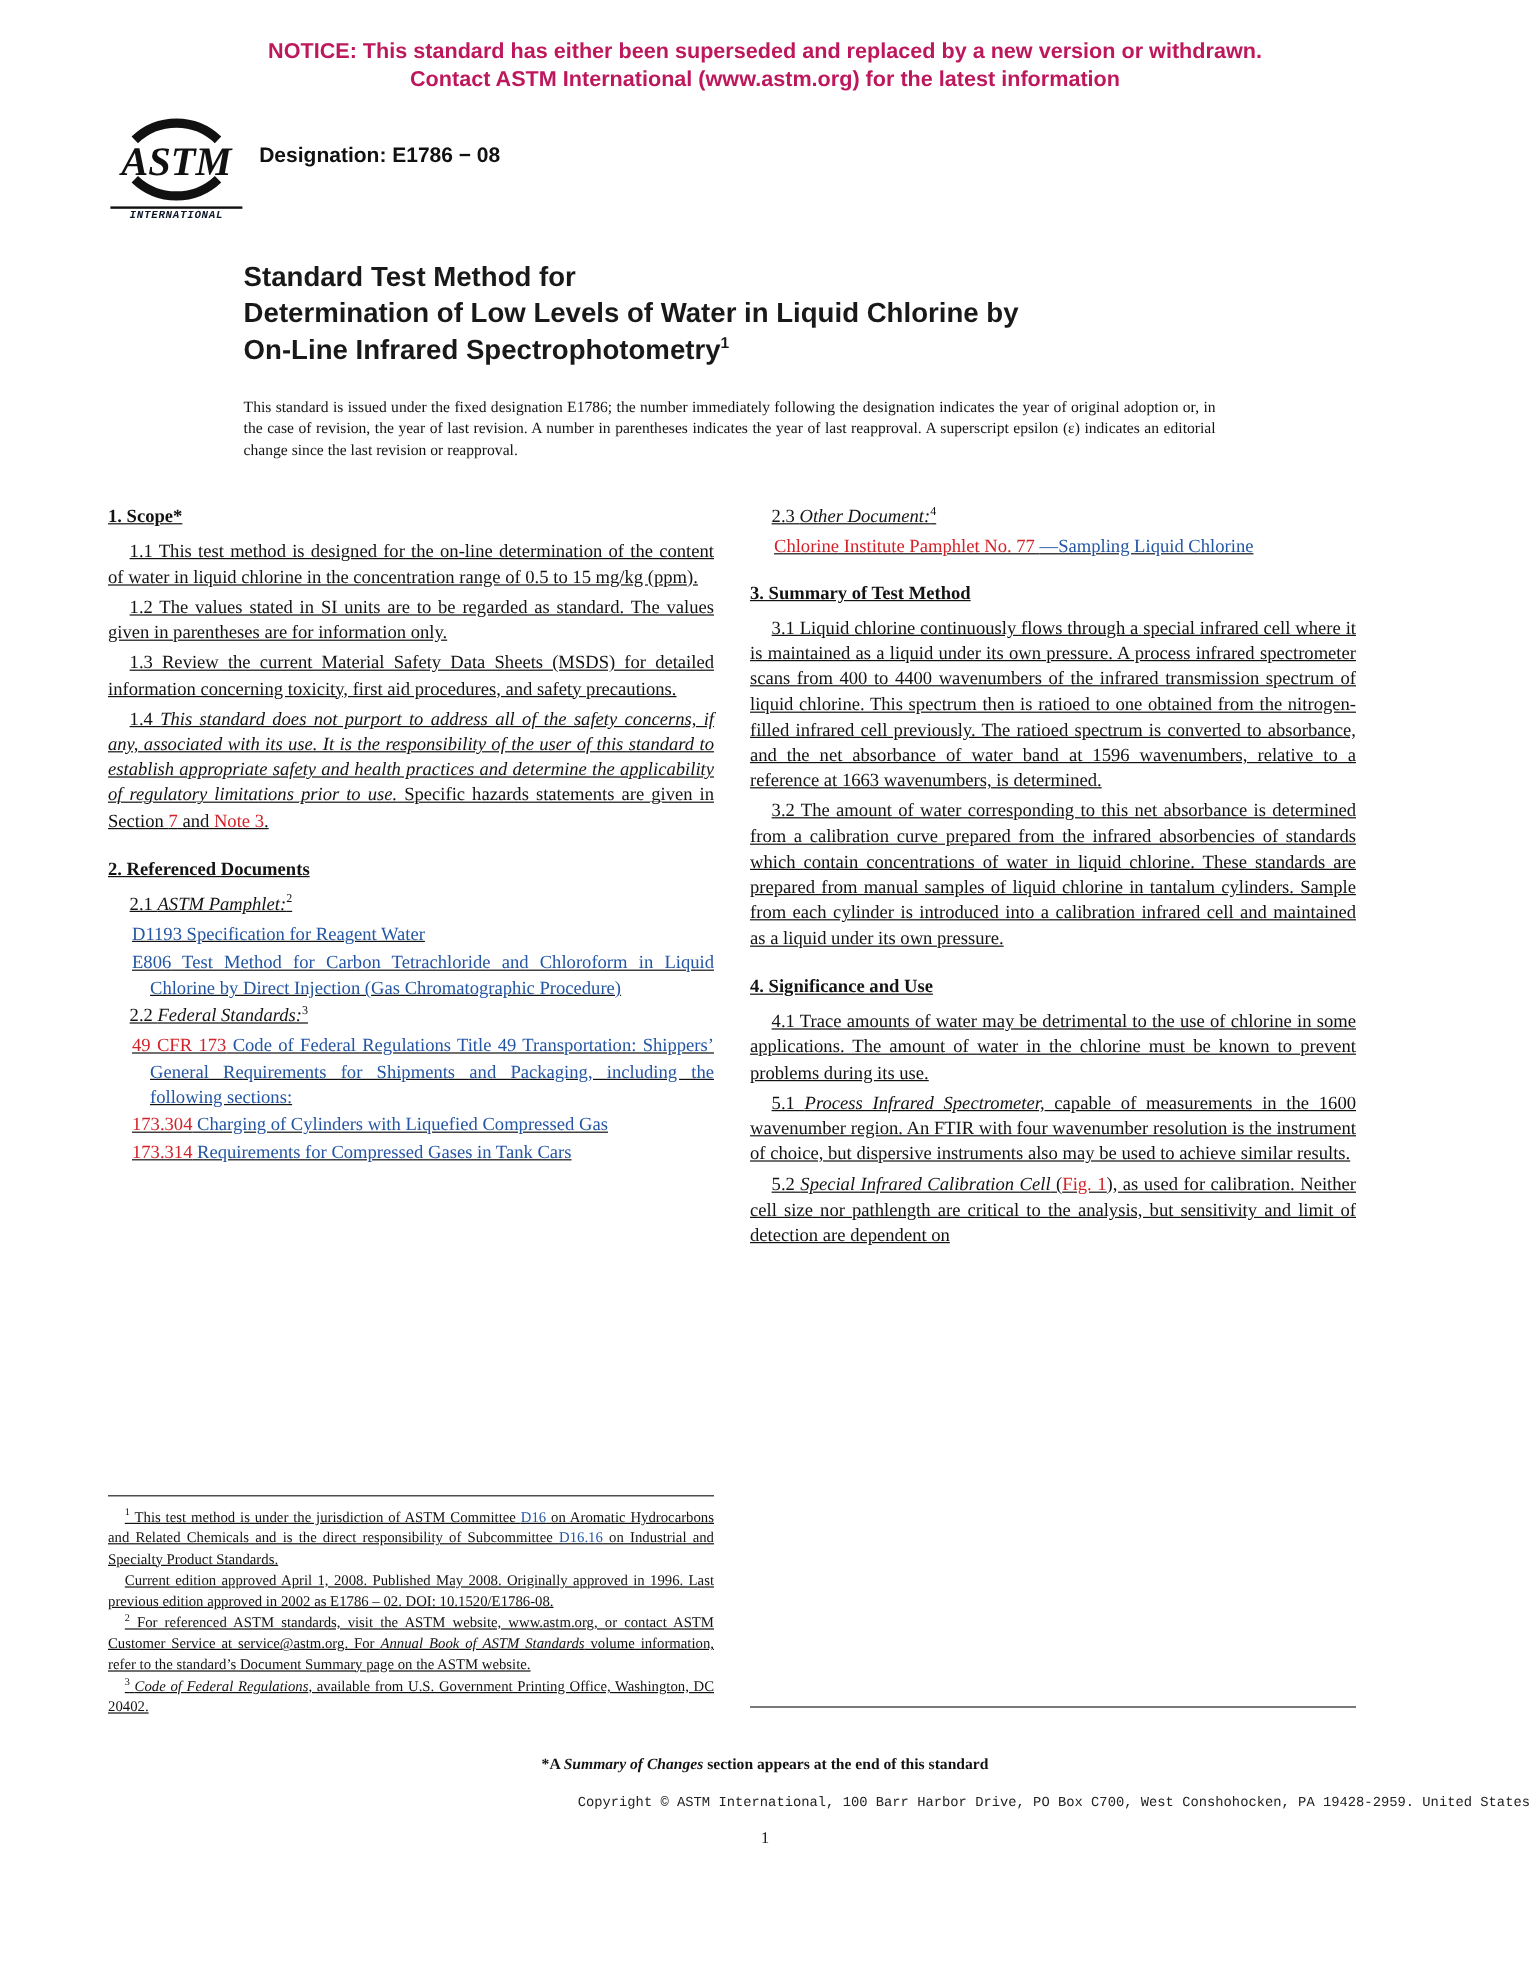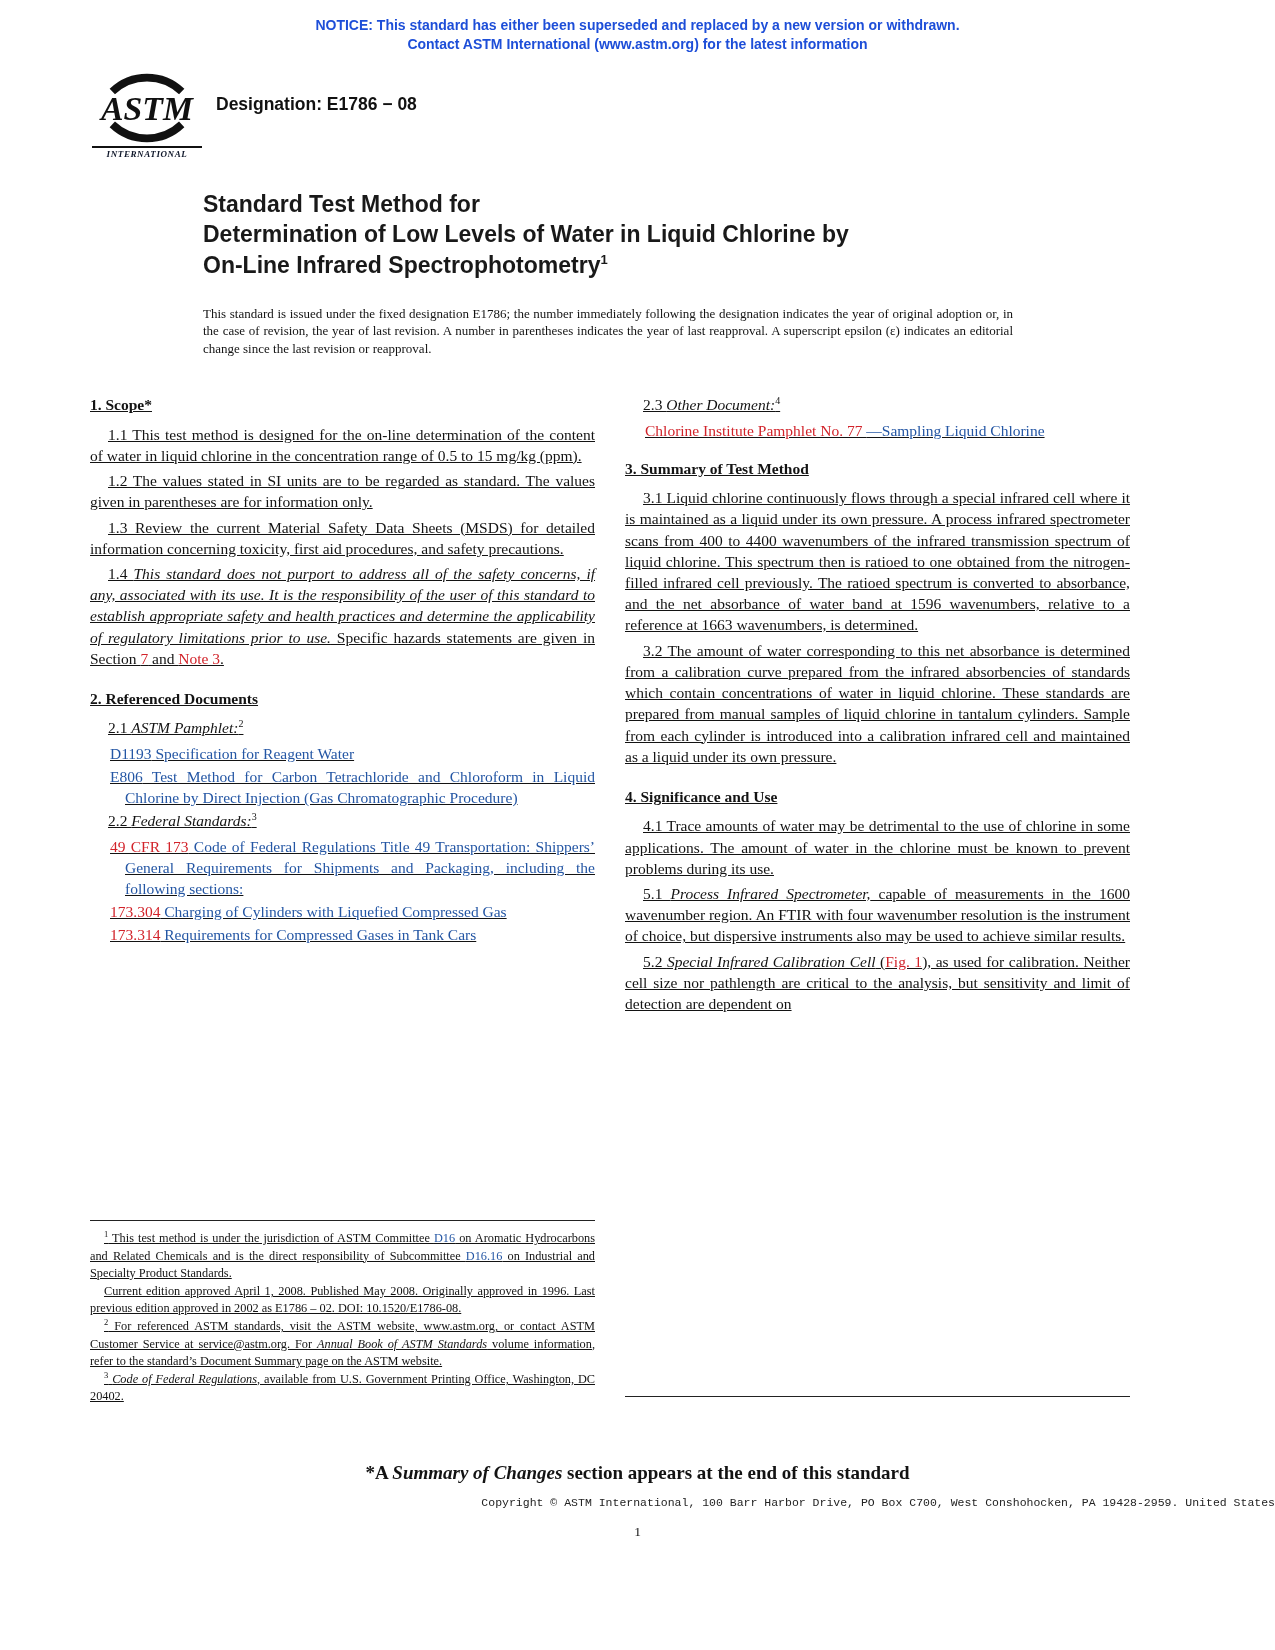--- a/index.html
+++ b/index.html
@@ -4,29 +4,29 @@
 <style>
   * { margin:0; padding:0; box-sizing:border-box; }
   html,body { background:#ffffff; }
   .page {
     position:relative; width:1275px; height:1650px; margin:0 auto;
     background:#ffffff; color:#131313; overflow:hidden;
     font-family:"Liberation Serif", serif;
   }
   
   .notice {
-    padding-top:16px; text-align:center;
+    padding-top:30px; text-align:center;
     font-family:"Liberation Sans", sans-serif; font-weight:700;
-    font-size:14px; line-height:1.35; color:#1d4ed8;
+    font-size:18px; line-height:1.35; color:#be185d;
   }
   
   .header-row { margin:14px 0 0 92px; display:flex; align-items:flex-start; }
   .logo-block { width:110px; text-align:center; color:#0f172a; }
   .logo-sub {
-    font-family:Liberation Serif, serif; font-weight:700; font-style:italic;
+    font-family:Liberation Mono, monospace; font-weight:700; font-style:italic;
     font-size:9px; letter-spacing:.6px; border-top:2px solid #111;
     margin-top:-4px; padding-top:1px;
   }
   .designation {
     margin:26px 0 0 14px;
     font-family:"Liberation Sans", sans-serif; font-weight:700; font-size:17.5px; color:#111;
   }
   
   .title-block {
     margin:30px 250px 0 203px;
@@ -51,21 +51,21 @@
   .seg-bi { font-weight:700; font-style:italic; }
   .seg-lb { color:#2456a4; }
   .seg-lr { color:#d2232a; }
   sup.seg-sup { font-size:10px; }
   
   .col-footnotes { margin-top:auto; font-size:12.3px; line-height:1.4; }
   .fn-rule { border-top:1px solid #222; margin-bottom:9px; width:100%; }
   .fn { text-indent:14px; margin-bottom:1px; text-align:justify; }
   .fn sup, .fn sup.seg-sup { font-size:8.5px; }
   
-  .summary-note { position:absolute; left:0; right:0; top:1462px; text-align:center; font-size:19px; }
+  .summary-note { position:absolute; left:0; right:0; top:1462px; text-align:center; font-size:13px; }
   .copyright {
     position:absolute; left:0; right:0; top:1496px; text-align:right;
     font-family:Liberation Mono, monospace; font-size:11.5px; color:#222;
   }
   .page-number { position:absolute; left:0; right:0; top:1524px; text-align:center; font-size:13.5px; }
 </style>
 </head>
 <body>
 
 <div class="page">

